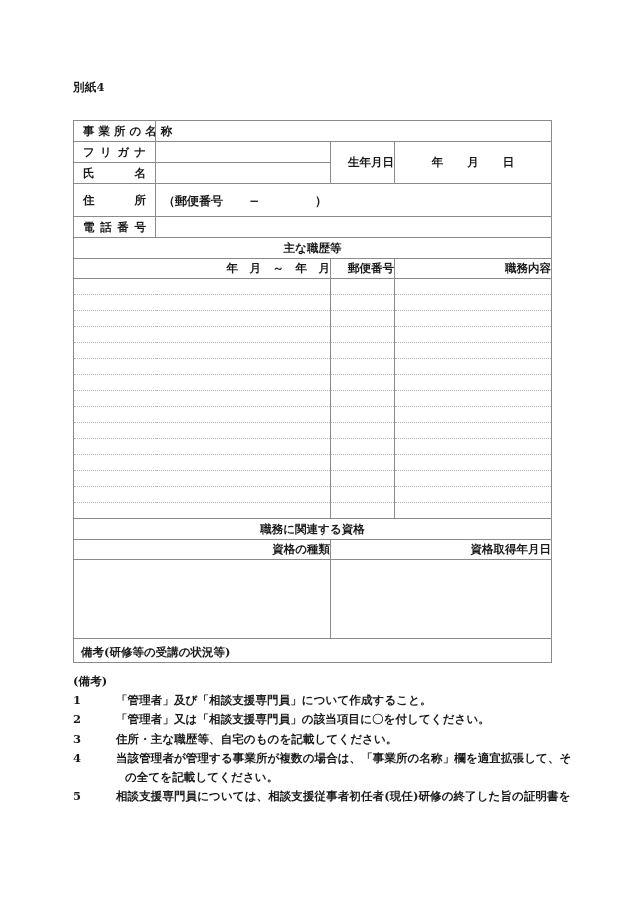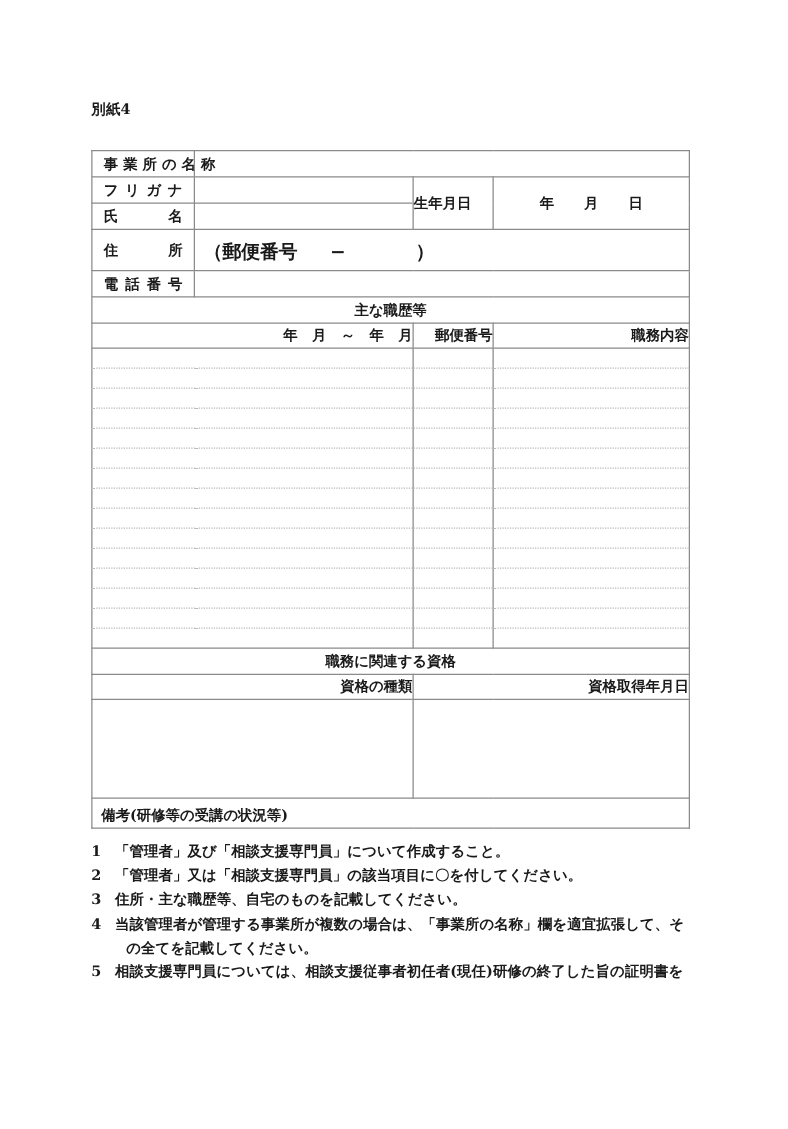--- a/index.html
+++ b/index.html
@@ -66,36 +66,36 @@
 
   
   .lbl {
     text-align: justify;
     text-align-last: justify;
     padding: 0 9px !important;
     white-space: nowrap;
     letter-spacing: 0px;
   }
   .lbl-c {
-    text-align: left;
+    text-align: right;
     white-space: nowrap;
   }
   .tall  { height: 26px; }
   .tall2 { height: 28px; }
 
   .ctr { text-align: right; margin-top: 42px; }
 
   
   .dotted-bottom {
     border-bottom: 1px dotted #b4b4b4 !important;
   }
 
   .addr-inner {
     padding: 2px 0 0 7px;
-    font-size: 15px;
+    font-size: 12px;
     font-weight: 700;
     white-space: nowrap;
   }
   .addr-inner .dash { padding: 0 26px; }
   .addr-inner .paren-r { padding-left: 30px; }
 
   .ymd-cell {
     text-align: center;
     letter-spacing: 0px;
   }
@@ -138,21 +138,21 @@
   .notes .note-head { white-space: nowrap; }
   .note {
     display: flex;
     align-items: flex-start;
   }
   .note .num {
     width: 19px;
     flex: 0 0 19px;
     white-space: nowrap;
   }
-  .note .body { flex: 1 1 auto; text-indent: 0; }
+  .note .body { flex: 1 1 auto; text-indent: 0; margin-left: 24px; }
   .note .body .cont { display: block; text-indent: 9px; }
 </style>
 </head>
 <body>
 
 <div class="page">
 
   <div class="doc-label">別紙4</div>
 
   <table class="form-table">
@@ -298,20 +298,21 @@
       <tr>
         <td class="remarks-cell" colspan="4">
           <span>備考(研修等の受講の状況等)</span>
         </td>
       </tr>
 
     </tbody>
   </table>
 
   <div class="notes">
+    <div class="note-head">(備考)</div>
 
     <div class="note">
       <span class="num">1</span>
       <span class="body">「管理者」及び「相談支援専門員」について作成すること。</span>
     </div>
     <div class="note">
       <span class="num">2</span>
       <span class="body">「管理者」又は「相談支援専門員」の該当項目に〇を付してください。</span>
     </div>
     <div class="note">

